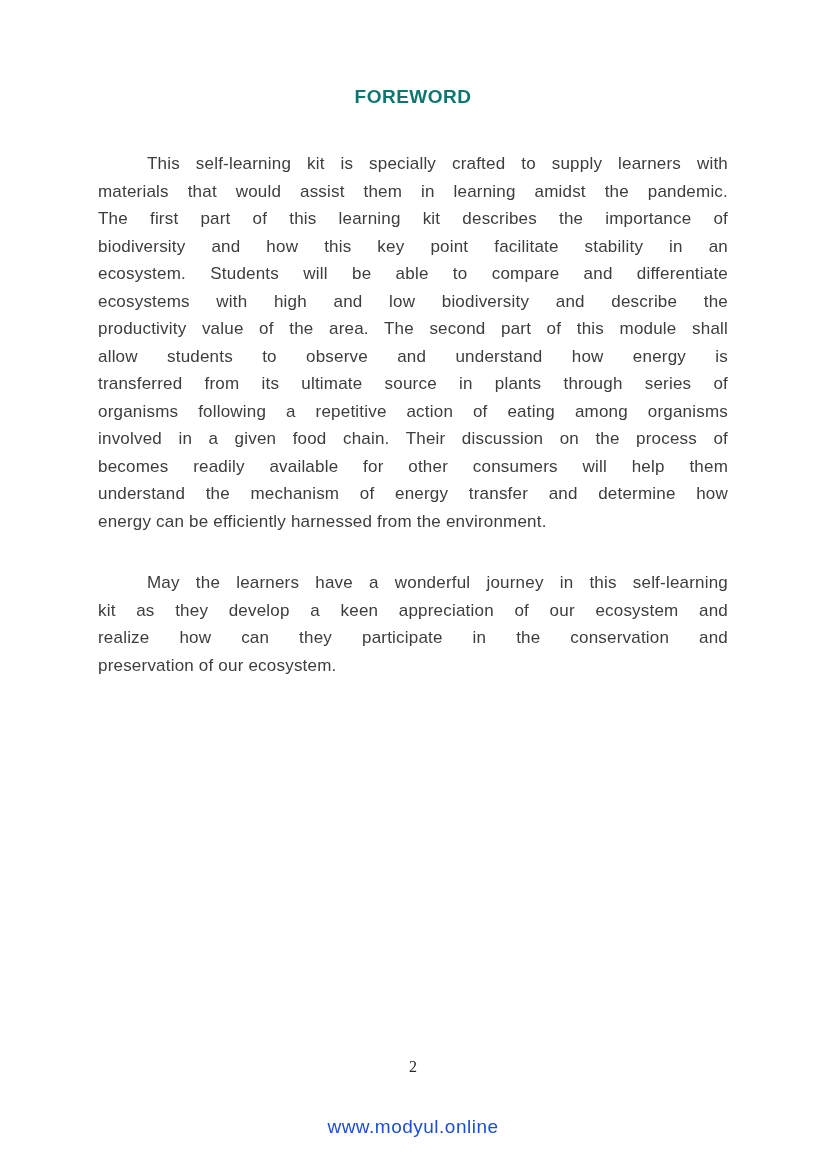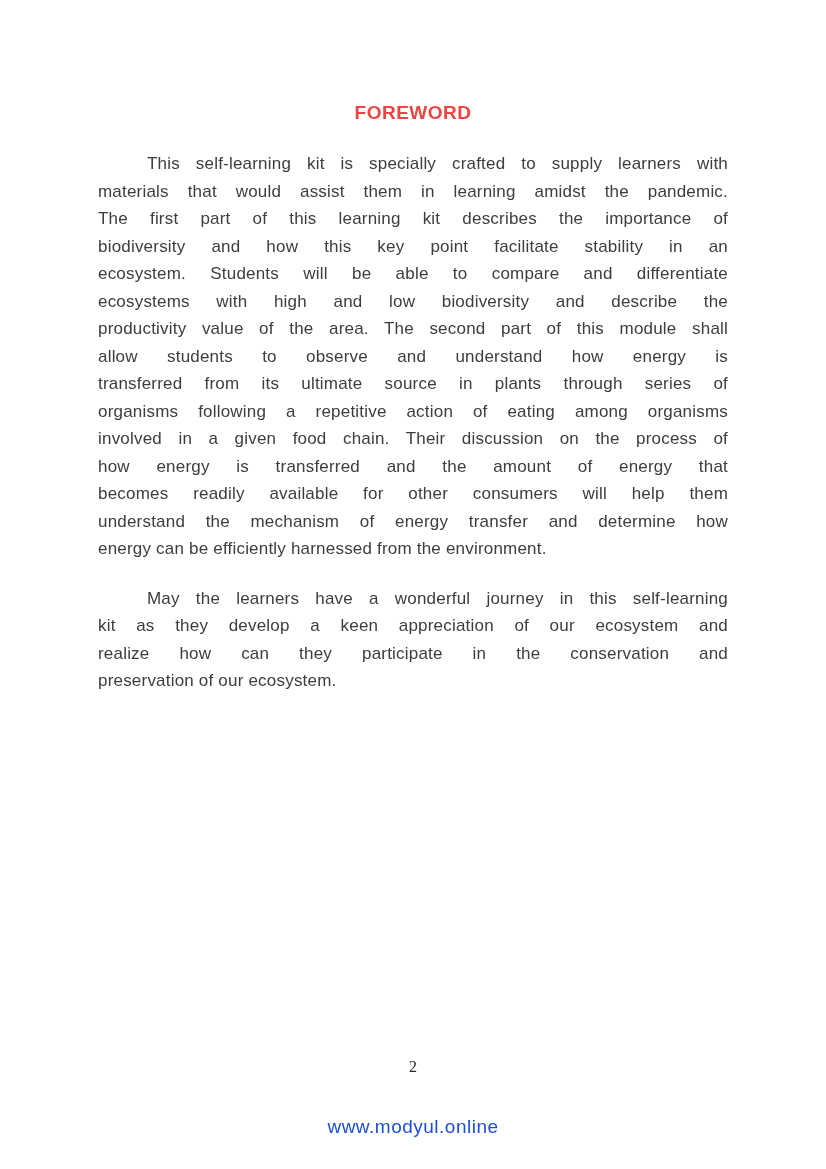--- a/index.html
+++ b/index.html
@@ -14,42 +14,42 @@
     overflow: hidden;
     font-family: "Liberation Sans", sans-serif;
   }
   .page {
     position: absolute;
     inset: 0;
     background: #ffffff;
   }
   .doc-title {
     position: absolute;
-    top: 102px;
+    top: 86px;
     left: 0;
     width: 100%;
     text-align: center;
     font-size: 19px;
     font-weight: 700;
     letter-spacing: 0.5px;
-    color: #ef4444;
+    color: #0f766e;
   }
   .body-text {
     position: absolute;
     top: 150px;
     left: 98px;
     width: 630px;
     font-size: 17px;
     line-height: 27.5px;
     color: #3d3d3d;
     letter-spacing: 0.2px;
   }
   .para { }
   .para + .para {
-    margin-top: 22px;
+    margin-top: 34px;
   }
   .line {
     text-align: justify;
     text-align-last: justify;
   }
   .line.first {
     text-indent: 49px;
   }
   .line.last {
     text-align-last: left;
@@ -88,21 +88,20 @@
         <div class="line">materials that would assist them in learning amidst the  pandemic.</div>
         <div class="line">The first part of this learning kit describes the importance of</div>
         <div class="line">biodiversity and how this key point facilitate stability in an</div>
         <div class="line">ecosystem. Students will be able to compare and differentiate</div>
         <div class="line">ecosystems with high and low biodiversity and describe the</div>
         <div class="line">productivity value of the area. The second part of this module shall</div>
         <div class="line">allow students to observe and understand how energy is</div>
         <div class="line">transferred from its ultimate source in plants through series of</div>
         <div class="line">organisms following a repetitive action of eating among organisms</div>
         <div class="line">involved in a given food chain. Their discussion on the process of</div>
-        <div class="line">how energy is transferred and the amount of energy that</div>
         <div class="line">becomes readily available for other consumers will help them</div>
         <div class="line">understand the mechanism of energy transfer and determine how</div>
         <div class="line last">energy can be efficiently harnessed from the environment.</div>
       </div>
     <div class="para">
         <div class="line first">May the learners have a wonderful journey in this self-learning</div>
         <div class="line">kit as they develop a keen appreciation of our  ecosystem and</div>
         <div class="line">realize how can they participate in the conservation and</div>
         <div class="line last">preservation of our ecosystem.</div>
       </div>

